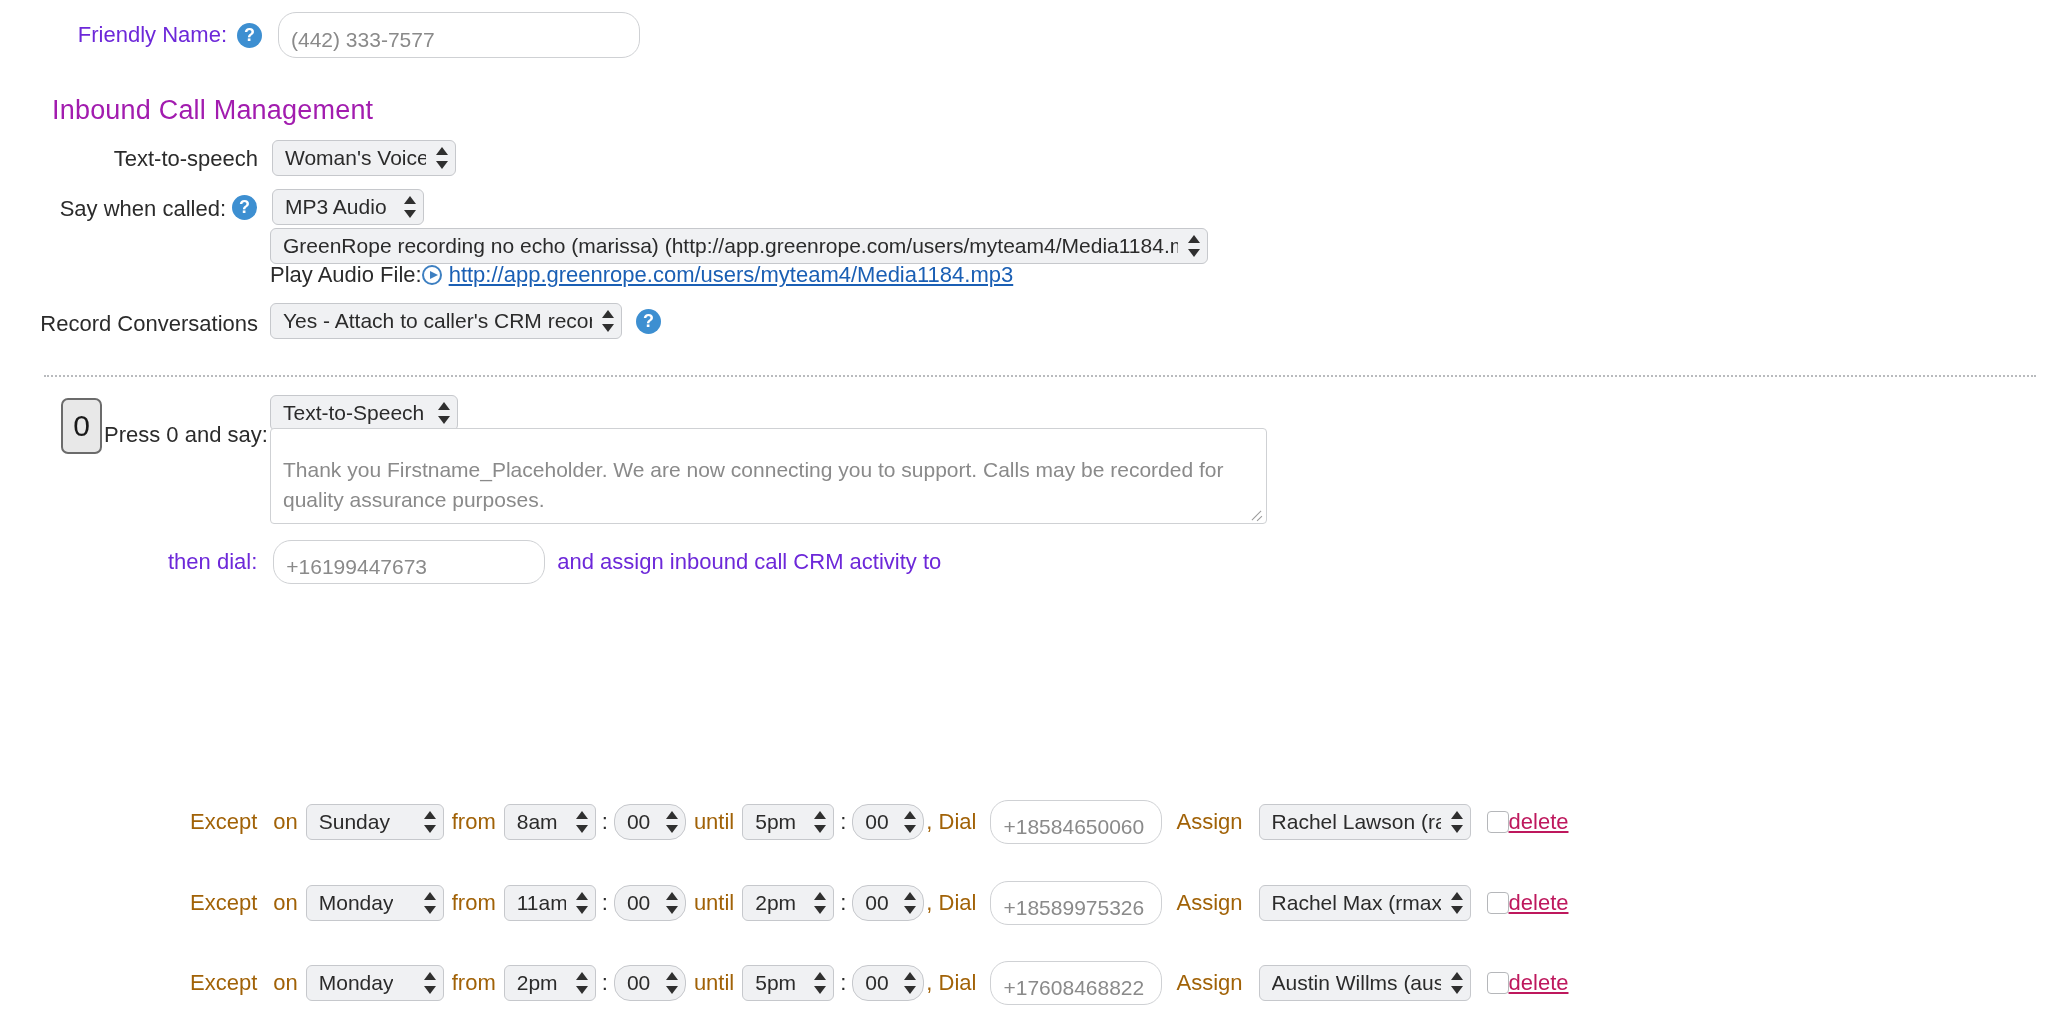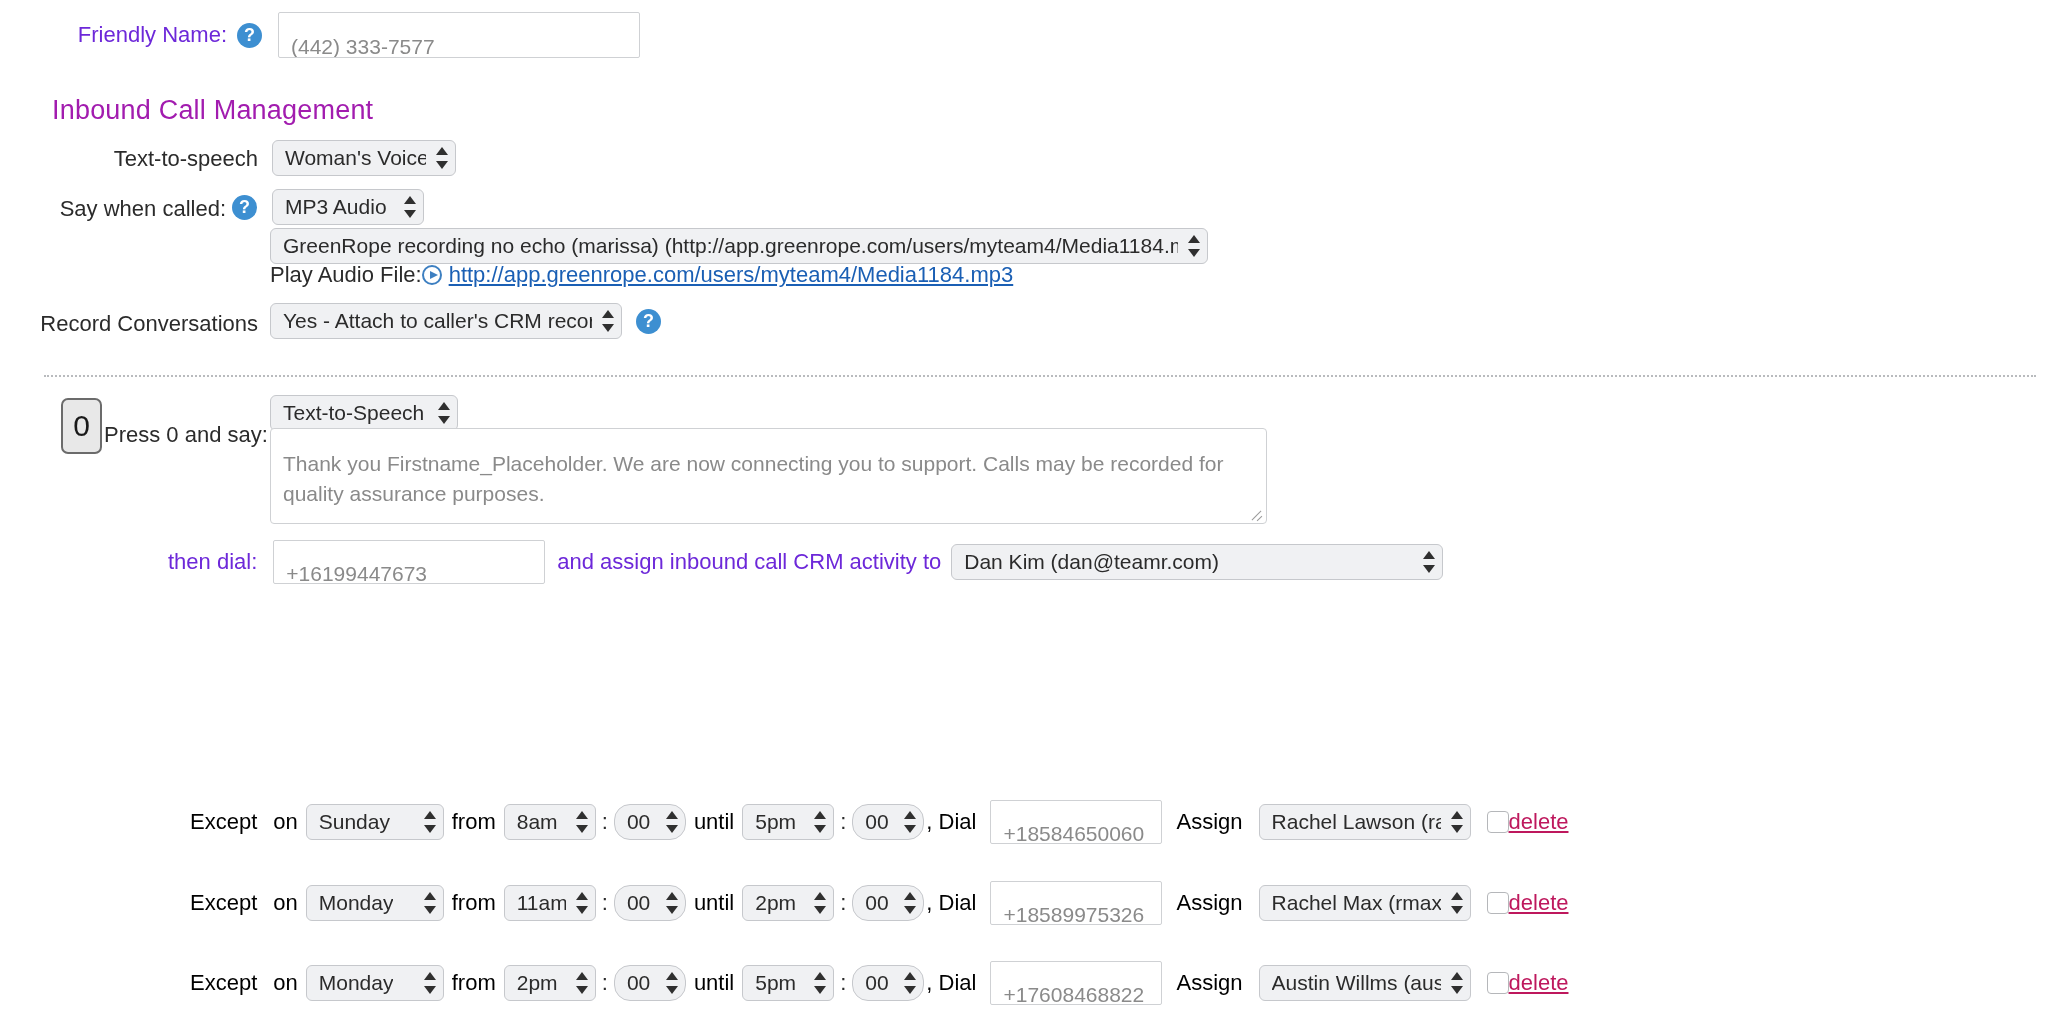--- a/index.html
+++ b/index.html
@@ -61,25 +61,25 @@
     border-bottom: 8px solid #2f2f2f;
   }
   .stepper::after {
     bottom: 2px;
     border-top: 8px solid #2f2f2f;
   }
 
   .textinput {
     background: #ffffff;
     border: 1px solid #cfd1d4;
-    border-radius: 2px;
+    border-radius: 18px;
     height: 44px;
     font-size: 21px;
     color: #8a8a8a;
-    padding: 12px 12px;
+    padding: 5px 12px;
     line-height: 42px;
     display: inline-block;
     vertical-align: middle;
     white-space: nowrap;
     overflow: hidden;
   }
 
   .lbl {
     font-size: 22px;
     color: #6d28d9;
@@ -202,21 +202,21 @@
   }
   #press-textarea {
     position: absolute;
     left: 270px; top: 428px;
     width: 997px; height: 96px;
     background: #ffffff;
     border: 1px solid #cfd1d4;
     border-radius: 4px;
     font-size: 21px;
     color: #8a8a8a;
-    padding: 20px 12px;
+    padding: 26px 12px;
     line-height: 30px;
     overflow: hidden;
   }
   #resize-handle {
     position: absolute;
     right: 3px; bottom: 3px;
     width: 14px; height: 14px;
   }
   #resize-handle::before, #resize-handle::after {
     content: "";
@@ -237,21 +237,21 @@
   #crm-select { width: 492px; }
 
   
   .except-row {
     position: absolute;
     display: flex;
     align-items: center;
     left: 190px;
     height: 38px;
   }
-  .except-row .word { font-size: 22px; color: #000000; margin: 0 8px; white-space: nowrap; }
+  .except-row .word { font-size: 22px; color: #a16207; margin: 0 8px; white-space: nowrap; }
   .except-row .word.first { margin-left: 0; }
   .day-select   { width: 138px; gap: 9px; }
   .hour-select  { width: 92px; }
   .min-select   { width: 72px; border-radius: 16px; }
   .colon { font-size: 22px; color: #2b2b2b; margin: 0 6px; }
   .dial-small {
     width: 172px;
     height: 44px;
     line-height: 42px;
     margin-left: 6px;
@@ -335,24 +335,20 @@
   </span>
   <div id="press-textarea">
     <span>Thank you Firstname_Placeholder. We are now connecting you to support. Calls may be recorded for quality assurance purposes.</span>
     <span id="resize-handle"></span>
   </div>
 
   <div class="row" id="dial-row">
     <span class="lbl">then dial:</span>
     <span class="textinput" id="dial-input">+16199447673</span>
     <span class="lbl mid">and assign inbound call CRM activity to</span>
-    <span class="select" id="crm-select">
-      <span class="sel-text">Dan Kim (dan@teamr.com)</span>
-      <span class="stepper"></span>
-    </span>
   </div>
 
   <div class="except-row" id="except-0">
     <span class="word first">Except</span>
     <span class="word">on</span>
     <span class="select day-select">
       <span class="sel-text">Sunday</span>
       <span class="stepper"></span>
     </span>
     <span class="word">from</span>

